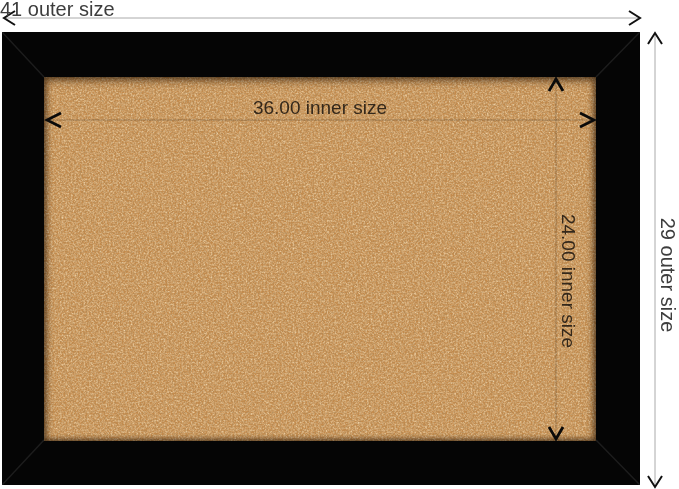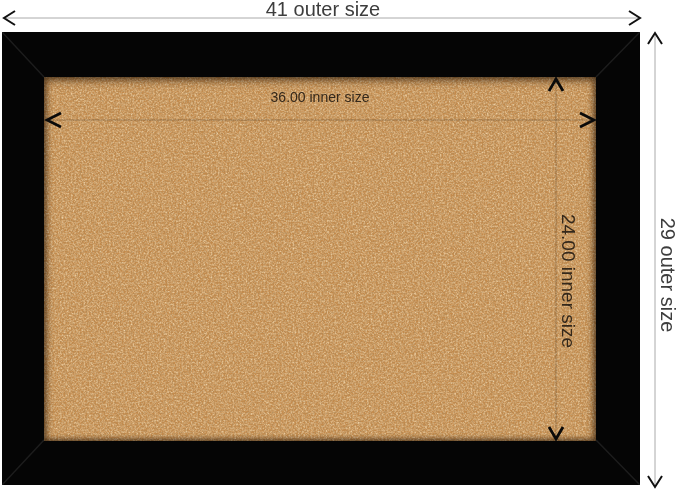--- a/index.html
+++ b/index.html
@@ -24,28 +24,28 @@
   }
   .dim{position:absolute;pointer-events:none;}
   .dim-top{left:0;top:9px;}
   .dim-right{left:647px;top:31px;}
   .dim-inner-h{left:44px;top:111px;}
   .dim-inner-v{left:548px;top:77px;}
   .lbl{
     position:absolute;white-space:nowrap;
     color:#3d3d3d;font-size:20px;line-height:20px;
   }
-  .lbl-outer-w{left:0;top:-1px;width:646px;text-align:center;}
+  .lbl-outer-w{left:0;top:-1px;width:646px;}
   .lbl-outer-h{
     left:668px;top:275px;transform:translate(-50%,-50%) rotate(90deg);
     transform-origin:center center;
   }
   .lbl-inner-w{
-    left:44px;top:87px;width:552px;text-align:center;
-    font-size:14px;color:#34281b;
+    left:44px;top:98px;width:552px;text-align:center;
+    font-size:19px;color:#34281b;
   }
   .lbl-inner-h{
     left:568px;top:281px;transform:translate(-50%,-50%) rotate(90deg);
     transform-origin:center center;font-size:19px;color:#34281b;
   }
   svg{display:block;}
 </style>
 </head>
 <body>
 

